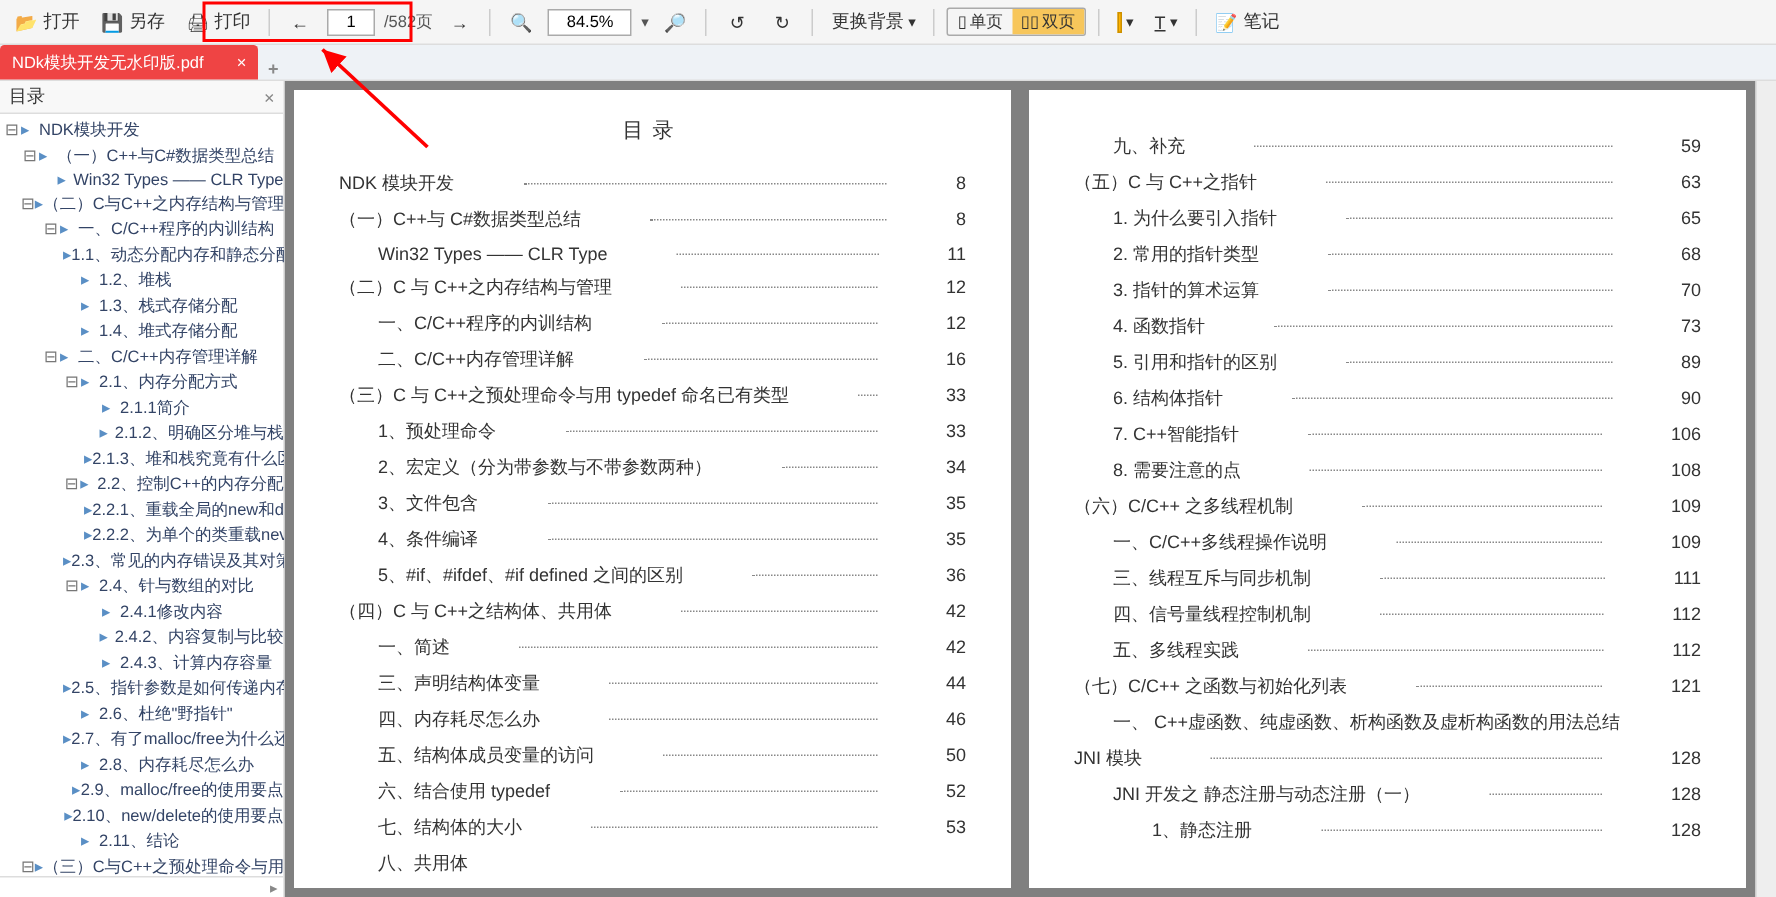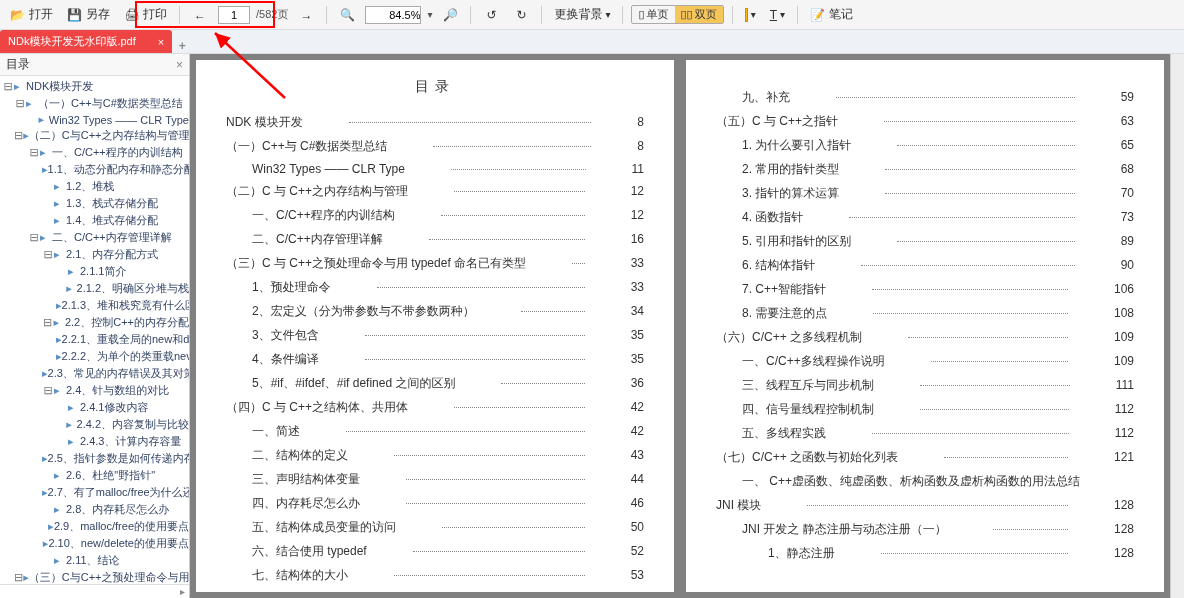--- a/index.html
+++ b/index.html
@@ -2,21 +2,21 @@
 <html><head>
 <meta charset="utf-8">
 <style>
 * { margin:0; padding:0; box-sizing:border-box; font-family:"Microsoft YaHei",Arial,sans-serif; }
 body { width:1184px; height:598px; overflow:hidden; background:#fff; font-size:12px; color:#333; position:relative; }
 .toolbar { height:30px; background:#f5f5f5; border-bottom:1px solid #ddd; display:flex; align-items:center; padding:0 6px; gap:6px; }
 .tbtn { display:flex; align-items:center; gap:3px; padding:2px 4px; cursor:pointer; }
 .tbtn span.ic { width:16px; height:16px; display:inline-flex; align-items:center; justify-content:center; }
 .sep { width:1px; height:18px; background:#ccc; margin:0 2px; }
 .page-input { width:32px; height:18px; border:1px solid #aaa; text-align:center; font-size:11px; }
-.zoom-input { width:56px; height:18px; border:1px solid #aaa; text-align:right; font-size:11px; }
+.zoom-input { width:56px; height:18px; border:1px solid #aaa; text-align:center; font-size:11px; }
 .redbox { position:absolute; border:2px solid red; }
 .rb1 { left:135px; top:1px; width:140px; height:27px; }
 .arrow-ann { position:absolute; pointer-events:none; }
 .tabs { height:24px; background:#eef2f6; border-bottom:1px solid #ddd; display:flex; align-items:flex-end; }
 .tab { background:#ef4444; color:#fff; font-size:11px; padding:4px 8px; border-radius:3px 3px 0 0; display:flex; align-items:center; gap:22px; }
 .tab .close { color:#fff; cursor:pointer; }
 .tab-plus { width:20px; text-align:center; color:#888; cursor:pointer; font-weight:bold; }
 .main { display:flex; height:calc(598px - 54px); }
 .sidebar { width:190px; border-right:1px solid #ccc; overflow:hidden; display:flex; flex-direction:column; }
 .side-hdr { height:22px; border-bottom:1px solid #ddd; display:flex; align-items:center; justify-content:space-between; padding:0 6px; background:#f8f8f8; }
@@ -354,25 +354,20 @@
             <span class="toc-label">（四）C 与 C++之结构体、共用体</span>
             <span class="toc-dots"></span>
             <span class="toc-num">42</span>
           </div>
           <div class="toc-line ind1">
             <span class="toc-label">一、简述</span>
             <span class="toc-dots"></span>
             <span class="toc-num">42</span>
           </div>
           <div class="toc-line ind1">
-            <span class="toc-label">二、结构体的定义</span>
-            <span class="toc-dots"></span>
-            <span class="toc-num">43</span>
-          </div>
-          <div class="toc-line ind1">
             <span class="toc-label">三、声明结构体变量</span>
             <span class="toc-dots"></span>
             <span class="toc-num">44</span>
           </div>
           <div class="toc-line ind1">
             <span class="toc-label">四、内存耗尽怎么办</span>
             <span class="toc-dots"></span>
             <span class="toc-num">46</span>
           </div>
           <div class="toc-line ind1">

